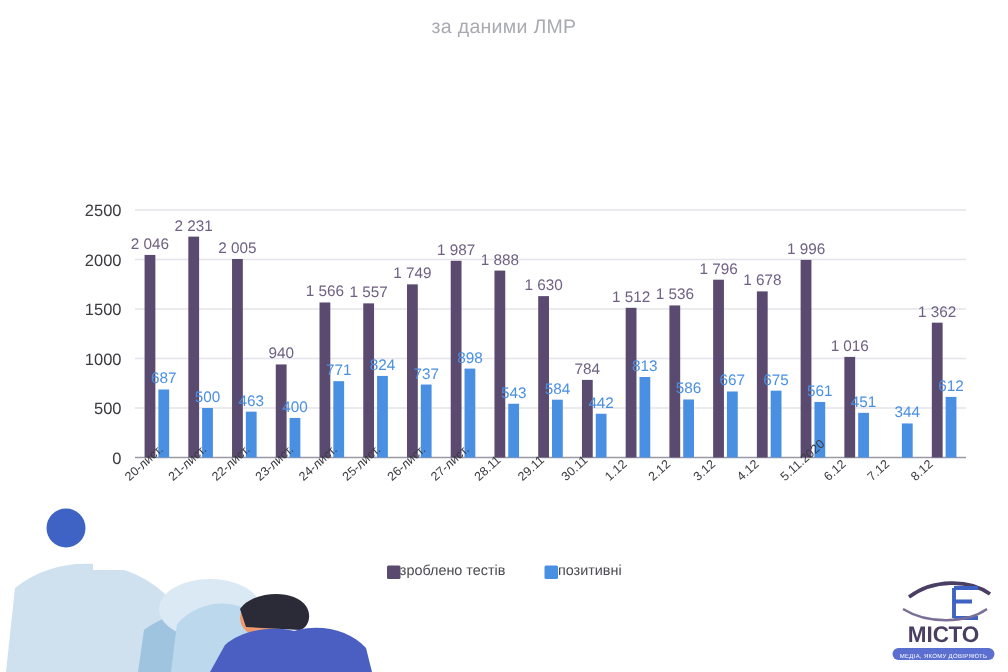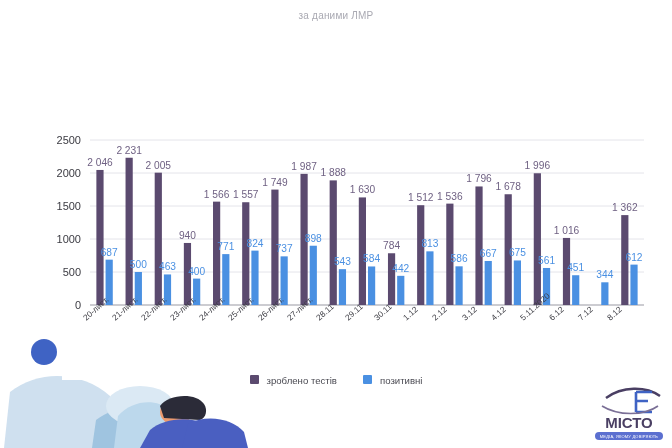--- a/index.html
+++ b/index.html
@@ -23,41 +23,41 @@
 
   
   #header{position:absolute;left:0;top:0;width:672px;z-index:3;text-align:center;}
   #chart-title{
     margin:0;padding:54px 78px 0 78px;
     font-size:15.4px;font-weight:bold;line-height:1.42;
     color:#5b4a6f;letter-spacing:.1px;
   }
   #chart-subtitle{
     margin:0;padding:10px 0 0 0;
-    font-size:10px;color:#a9a9b2;letter-spacing:.2px;
+    font-size:13px;color:#a9a9b2;letter-spacing:.2px;
   }
 
   
   #plot-area{position:absolute;left:0;top:132px;width:672px;height:185px;z-index:3;}
   #plot-svg{display:block;}
 
   
   #x-axis{position:absolute;left:0;top:313px;width:672px;height:52px;z-index:4;}
   .xtick{
     position:absolute;top:0;
     font-size:8.3px;color:#3b3b42;white-space:nowrap;
     transform-origin:left top;transform:rotate(-42deg);
   }
 
   
   #legend{
     position:absolute;left:0;top:369px;width:672px;height:22px;z-index:4;
     display:flex;justify-content:center;align-items:center;gap:26px;
   }
-  .legend-entry{display:flex;align-items:flex-start;gap:8px;}
+  .legend-entry{display:flex;align-items:flex-end;}
   .legend-swatch{width:9px;height:9px;border-radius:1px;display:block;}
   .legend-label{font-size:9.6px;color:#4a4a52;}
 
   
   #logo{position:absolute;right:6px;bottom:6px;width:74px;height:70px;z-index:5;}
 </style>
 </head>
 <body>
 
 <svg id="bg-illustration" viewBox="0 0 672 448" xmlns="http://www.w3.org/2000/svg">

